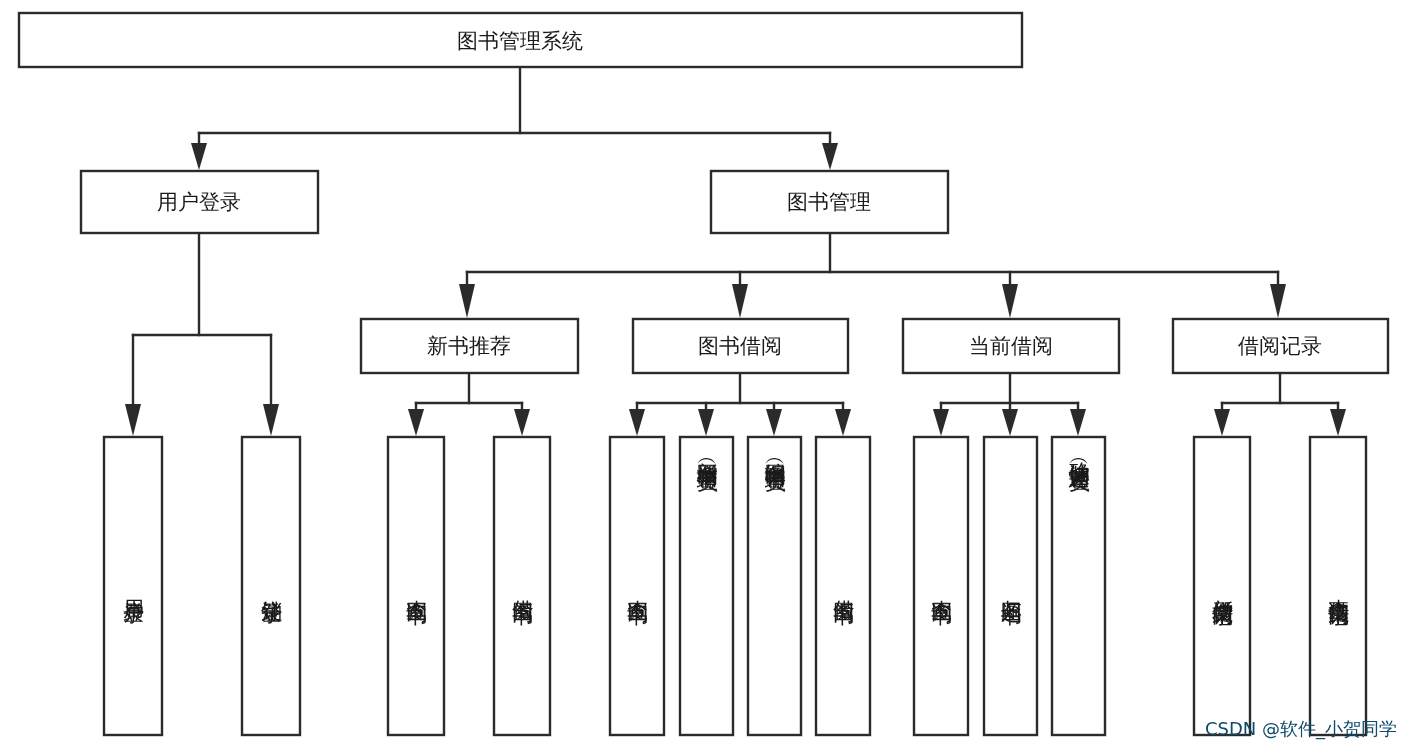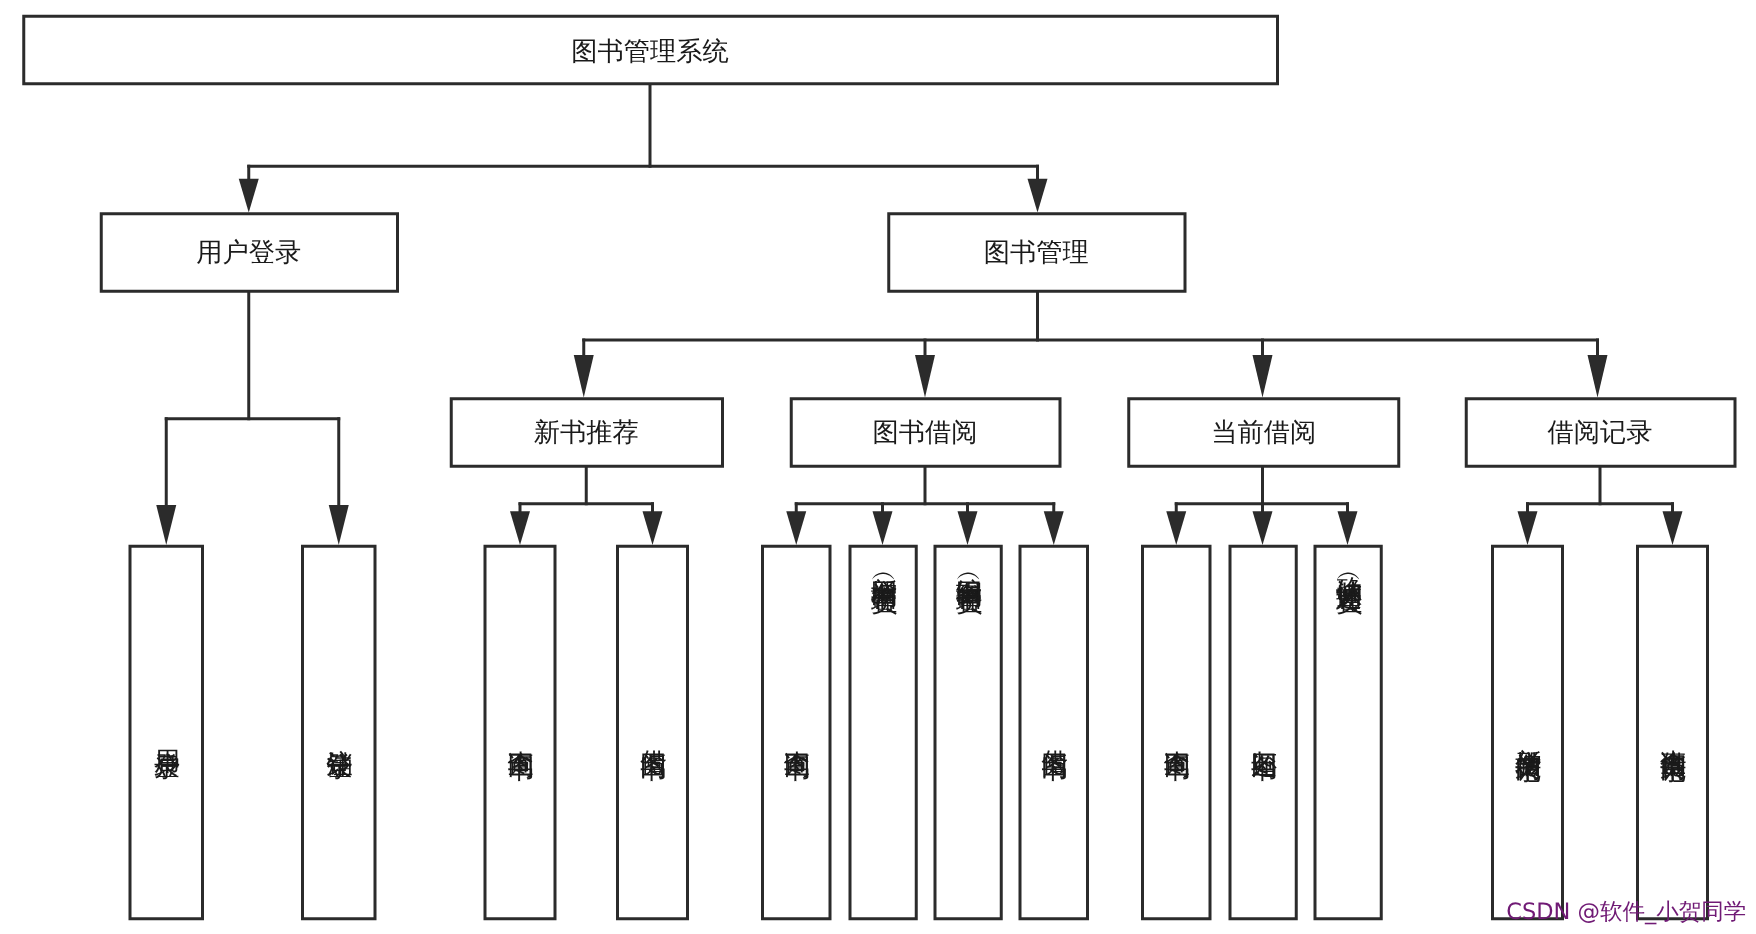--- a/index.html
+++ b/index.html
@@ -66,21 +66,21 @@
     line-height: 1.12;
     letter-spacing: 1.5px;
     white-space: nowrap;
   }
   .watermark {
     position: absolute;
     right: 8px;
     bottom: 6px;
     font-family: "DejaVu Sans", "Liberation Sans", sans-serif;
     font-size: 18px;
-    color: #701a75;
+    color: #0c4a6e;
     white-space: nowrap;
     pointer-events: none;
   }
 </style>
 </head>
 <body>
 
 <div id="diagram-root">
 
   <svg id="chart-svg" viewBox="0 0 1405 747" xmlns="http://www.w3.org/2000/svg">

